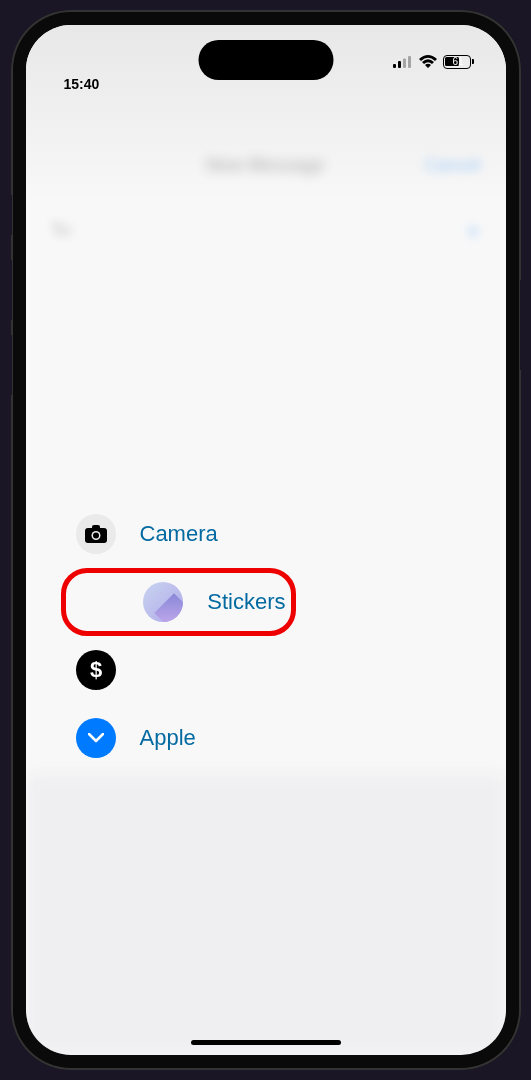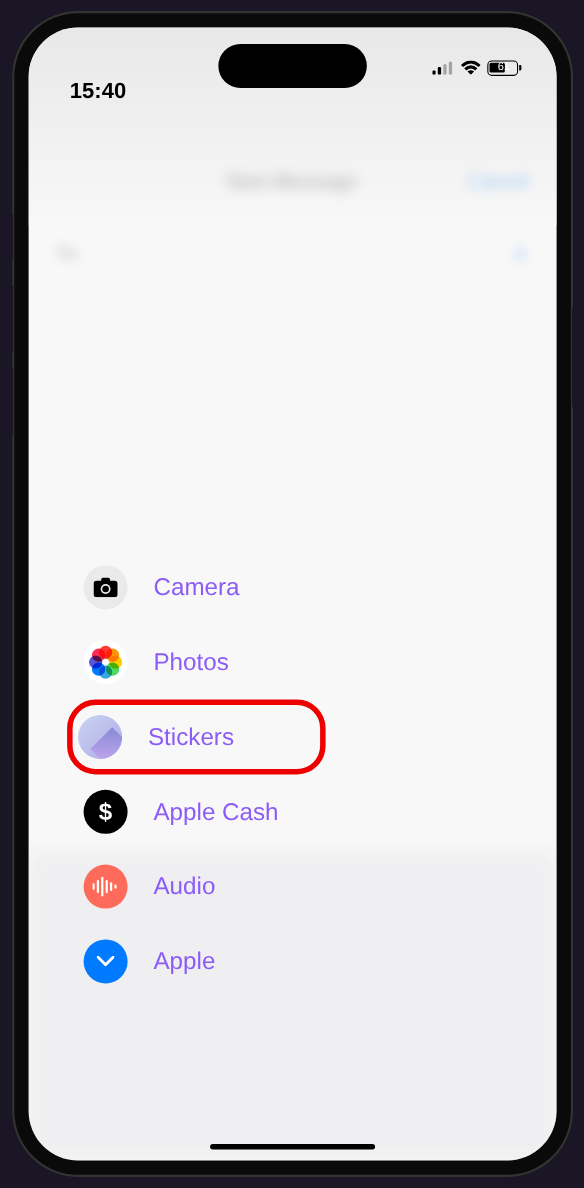--- a/index.html
+++ b/index.html
@@ -50,21 +50,21 @@
       left: 0;
       right: 0;
       height: 58px;
       display: flex;
       justify-content: space-between;
       align-items: center;
       padding: 15px 32px 0 38px;
       z-index: 50;
     }
     .status-time {
-      font-size: 20px;
+      font-size: 14px;
       font-weight: 600;
       color: #000;
       margin-top: 44px;
     }
     .status-right {
       display: flex;
       align-items: center;
       gap: 6px;
     }
     .signal-icon svg, .wifi-icon svg { display: block; }
@@ -159,34 +159,35 @@
       gap: 24px;
       padding: 14px 10px;
       border-radius: 26px;
       position: relative;
     }
     .menu-item.highlighted {
       border: 5px solid #EE0000;
       padding: 9px 5px;
       margin-left: -5px;
       margin-right: 170px;
+      justify-content: flex-end;
     }
     .menu-icon {
       width: 40px;
       height: 40px;
       border-radius: 50%;
       display: flex;
       align-items: center;
       justify-content: center;
       flex-shrink: 0;
     }
     .menu-label {
       font-size: 22px;
       font-weight: 400;
-      color: #8b5cf6;
+      color: #0369a1;
     }
     .icon-camera { background: #eaeaea; }
     .icon-stickers { background: linear-gradient(135deg, #c8d4f0 0%, #b0a8e8 100%); position: relative; overflow: hidden; }
     .icon-stickers::after { content: ''; position: absolute; bottom: -5px; right: -5px; width: 28px; height: 28px; background: linear-gradient(135deg, #8888d8 0%, #d0b0f0 100%); transform: rotate(45deg); }
     .icon-cash { background: #000; color: #fff; font-size: 24px; font-weight: bold; }
     .icon-audio { background: #FF6B5A; }
     .icon-location { background: #2ECC71; position: relative; }
     .icon-location::after { content: ''; position: absolute; width: 14px; height: 14px; border-radius: 50%; background: #007AFF; border: 3px solid #fff; }
     .icon-more { background: #007AFF; }
     .blurred-keyboard {
@@ -281,63 +282,34 @@
           <svg width="22" height="18" viewBox="0 0 22 18">
               <rect x="0" y="3" width="22" height="15" rx="3" fill="#000"></rect>
               <rect x="7" y="0" width="8" height="5" rx="2" fill="#000"></rect>
               <circle cx="11" cy="10.5" r="4.5" fill="#eaeaea"></circle>
               <circle cx="11" cy="10.5" r="3" fill="#000"></circle>
             </svg>
         </div>
         <span class="menu-label">Camera</span>
       </div>
 
-      <div class="menu-item">
-        <div class="menu-icon" style="background:#fff;">
-          <div class="photos-flower">
-            <div class="petal"></div>
-              <div class="petal"></div>
-              <div class="petal"></div>
-              <div class="petal"></div>
-            <div class="petal"></div>
-              <div class="petal"></div>
-              <div class="petal"></div>
-              <div class="petal"></div>
-          </div>
-        </div>
-        <span class="menu-label">Photos</span>
-      </div>
 
       <div class="menu-item highlighted">
         <div class="menu-icon icon-stickers"></div>
         <span class="menu-label">Stickers</span>
       </div>
 
       <div class="menu-item">
         <div class="menu-icon icon-cash">
           <svg width="14" height="24" viewBox="0 0 14 24">
               <text x="7" y="19" text-anchor="middle" fill="#fff" font-size="22" font-weight="600" font-family="Arial">$</text>
             </svg>
         </div>
-        <span class="menu-label">Apple Cash</span>
-      </div>
-
-      <div class="menu-item">
-        <div class="menu-icon icon-audio">
-          <svg width="24" height="20" viewBox="0 0 24 20">
-              <rect x="0" y="7" width="2" height="6" fill="#fff" rx="1"></rect>
-              <rect x="4" y="4" width="2" height="12" fill="#fff" rx="1"></rect>
-              <rect x="8" y="1" width="2" height="18" fill="#fff" rx="1"></rect>
-              <rect x="12" y="4" width="2" height="12" fill="#fff" rx="1"></rect>
-              <rect x="16" y="6" width="2" height="8" fill="#fff" rx="1"></rect>
-              <rect x="20" y="8" width="2" height="4" fill="#fff" rx="1"></rect>
-            </svg>
-        </div>
-        <span class="menu-label">Audio</span>
-      </div>
+      </div>
+
 
 
       <div class="menu-item">
         <div class="menu-icon icon-more">
           <svg width="16" height="10" viewBox="0 0 16 10">
               <path d="M1 1 L8 8 L15 1" stroke="#fff" stroke-width="2.5" fill="none" stroke-linecap="round" stroke-linejoin="round"></path>
             </svg>
         </div>
         <span class="menu-label">Apple</span>
       </div>

